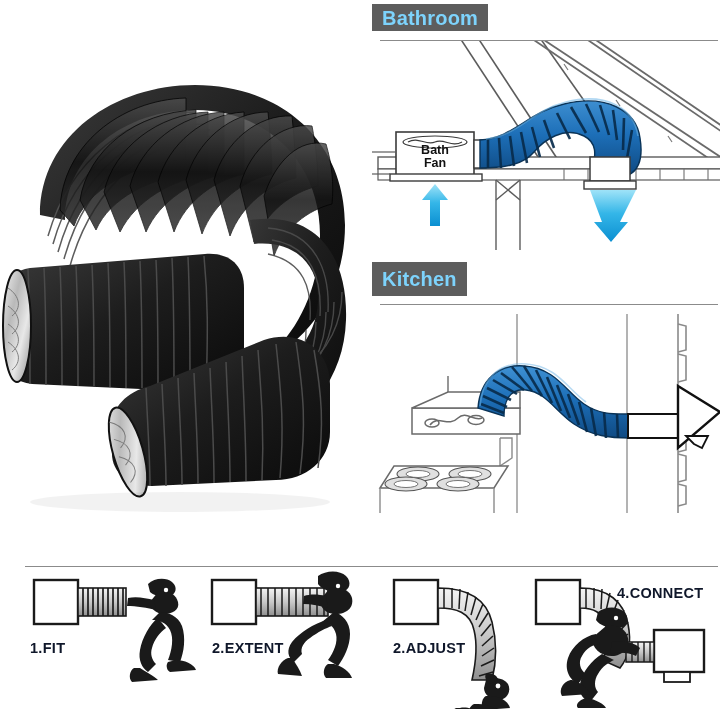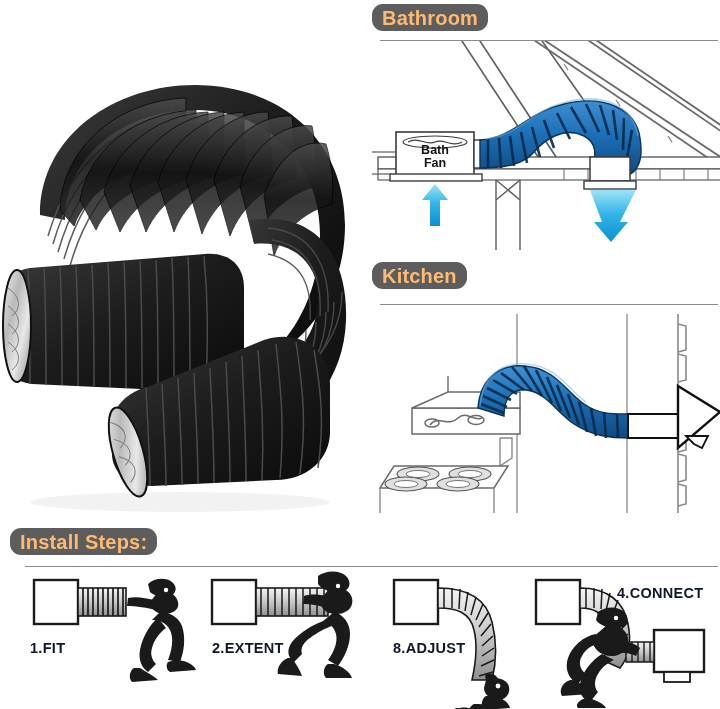--- a/index.html
+++ b/index.html
@@ -10,22 +10,22 @@
     font-family:"Liberation Sans", sans-serif;
     overflow:hidden;
     position:relative;
   }
   #page{position:absolute;left:0;top:0;width:720px;height:709px;background:#fff;}
 
   
   .badge{
     position:absolute;
     background:#5d5d5d;
-    color:#fdba74;
-    border-radius:11px;
+    color:#7dd3fc;
+    border-radius:0;
     font-weight:700;
     letter-spacing:.2px;
     line-height:1;
     display:flex;align-items:center;justify-content:center;
     box-sizing:border-box;
     white-space:nowrap;
     z-index:20;
   }
   .rule{
     position:absolute;
@@ -36,21 +36,21 @@
 
   
   .panel{position:absolute;overflow:hidden;}
 
   
   #product-photo{left:0;top:40px;width:360px;height:480px;}
   #product-photo svg{display:block;}
   #bathroom-badge{left:372px;top:4px;height:27px;padding:0 10px;font-size:20px;}
   #bathroom-rule{left:380px;top:40px;width:338px;}
   #bathroom-diagram{position:absolute;left:368px;top:40px;width:360px;height:210px;}
-  #kitchen-badge{left:372px;top:262px;height:27px;padding:0 10px;font-size:20px;}
+  #kitchen-badge{left:372px;top:262px;height:34px;padding:0 10px;font-size:20px;}
   #kitchen-rule{left:380px;top:304px;width:338px;}
   #kitchen-diagram{position:absolute;left:360px;top:308px;width:360px;height:205px;}
 
   
   #steps-badge{left:10px;top:528px;height:27px;padding:0 10px;font-size:20px;}
   #steps-rule{left:25px;top:566px;width:693px;}
   #steps-diagram{position:absolute;left:0;top:568px;width:720px;height:141px;}
 
   .step-label{
     position:absolute;
@@ -414,21 +414,20 @@
         <rect x="268" y="106" width="52" height="24" fill="#ffffff" stroke="#111111" stroke-width="2"></rect>
       </g>
 
       <g>
         <path d="M318 78 L360 104 L318 140 Z" fill="#ffffff" stroke="#111111" stroke-width="2.4"></path>
         <path d="M334 136 L326 128 L348 128 L342 140 Z" fill="#ffffff" stroke="#111111" stroke-width="1.8"></path>
       </g>
     </svg>
   </div>
 
-  <div class="badge" id="steps-badge">Install Steps:</div>
   <div class="rule" id="steps-rule"></div>
 
   <div id="steps-diagram">
     <svg class="diag-svg" width="720" height="141" viewBox="0 0 720 141" xmlns="http://www.w3.org/2000/svg">
       <defs>
         <linearGradient id="hoseGray" x1="0" y1="0" x2="0" y2="1">
           <stop offset="0%" stop-color="#f4f4f4"></stop>
           <stop offset="50%" stop-color="#c8c8c8"></stop>
           <stop offset="100%" stop-color="#8f8f8f"></stop>
         </linearGradient>
@@ -556,16 +555,16 @@
           <path d="M602 86 C592 92 582 104 580 116 C578 126 584 132 590 134 L598 124 C594 120 594 112 598 106 C602 98 610 94 614 92 Z"></path>
           <path d="M572 112 C580 114 588 120 590 126 L562 128 C558 122 564 112 572 112 Z"></path>
           <path d="M588 130 C596 132 604 136 606 140 L578 140 C574 136 582 130 588 130 Z"></path>
         </g>
       </g>
     </svg>
   </div>
 
   <div class="step-label" id="label-1">1.FIT</div>
   <div class="step-label" id="label-2">2.EXTENT</div>
-  <div class="step-label" id="label-3">8.ADJUST</div>
+  <div class="step-label" id="label-3">2.ADJUST</div>
   <div class="step-label" id="label-4">4.CONNECT</div>
 
 </div>
 
 </body></html>

